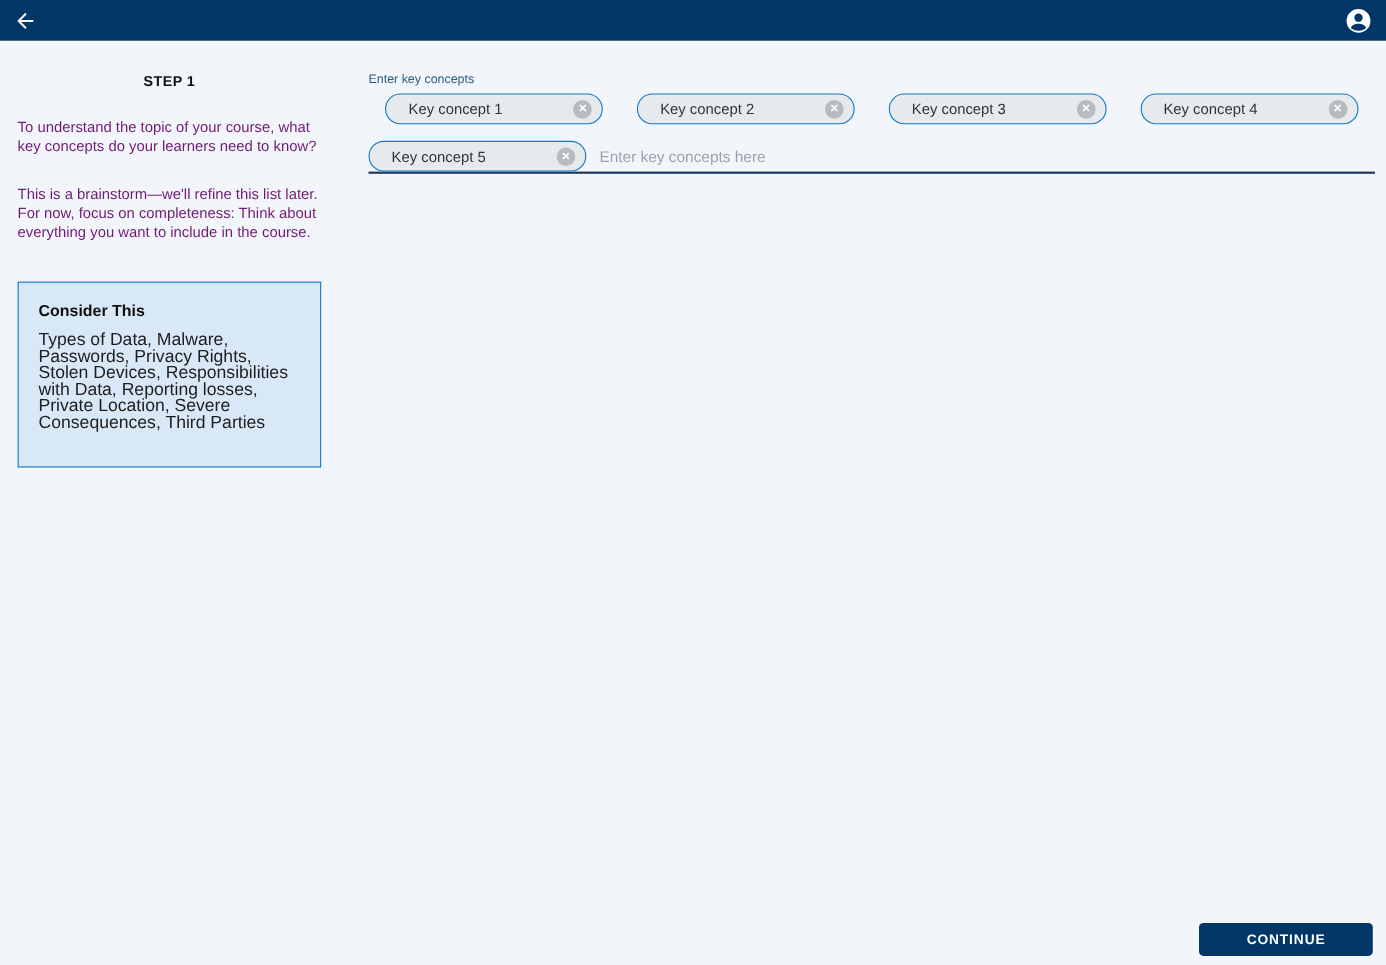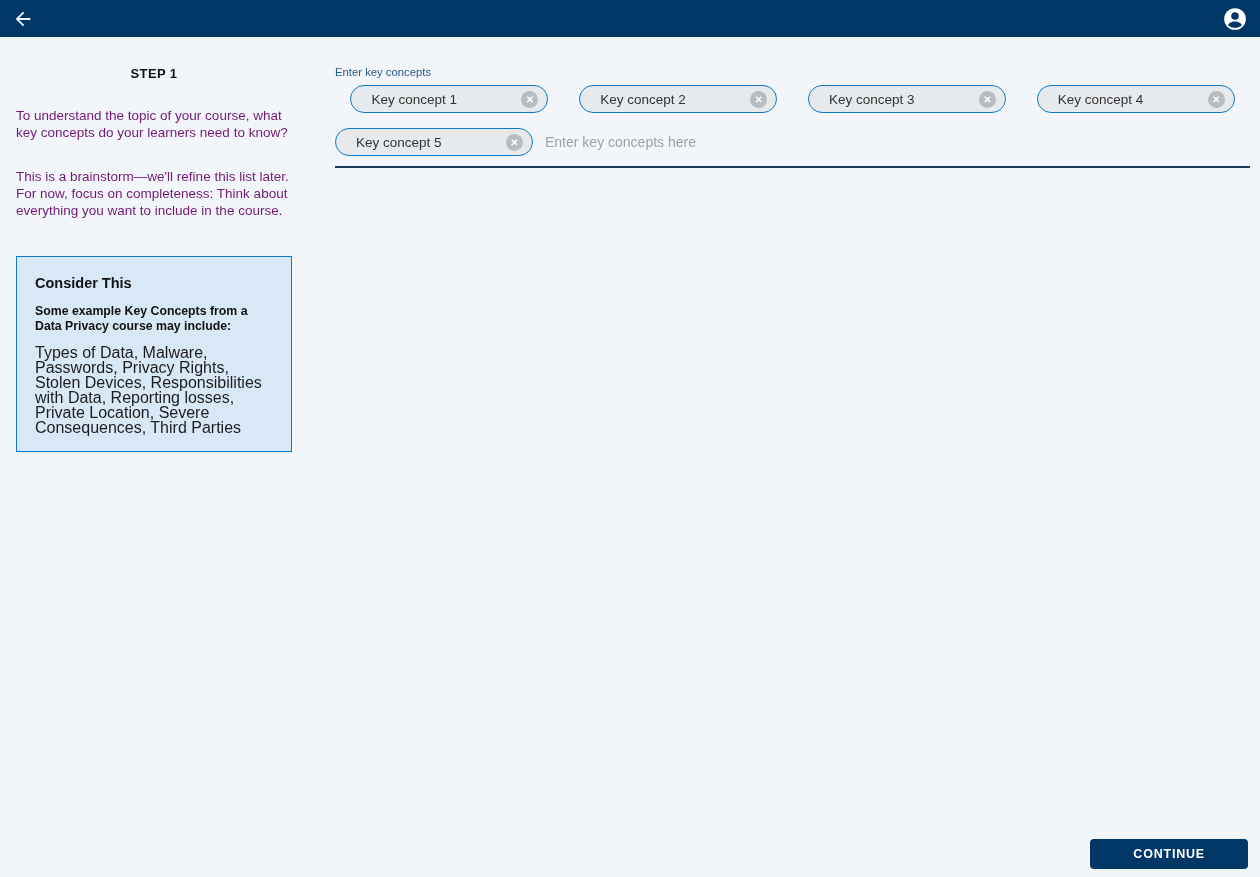--- a/index.html
+++ b/index.html
@@ -54,21 +54,21 @@
   .sidebar p{
     font-size:13.5px;line-height:17.3px;
     margin-top:26px;
     color:#701a75;
   }
   .consider-box{
     margin-top:37px;
     width:276px;
     background:var(--consider-bg,#d9e8f6);
     border:1.5px solid var(--accent-blue,#0f78c8);
-    padding:18px 16px 16px 18px;
+    padding:18px 16px 32px 18px;
   }
   .consider-title{
     font-size:14.5px;font-weight:bold;color:#111;
   }
   .consider-subtitle{
     margin-top:13px;
     font-size:12.3px;font-weight:bold;line-height:15px;color:#111;
   }
   .consider-examples{
     margin-top:11px;
@@ -80,21 +80,21 @@
   }
   .field-label{
     font-size:11.3px;
     color:var(--label-blue,#2a5a85);
   }
   .chips-wrap{
     display:flex;flex-wrap:wrap;align-items:center;
     justify-content:space-around;
     row-gap:15px;
     margin-top:7px;
-    padding-bottom:10px;
+    padding-bottom:0;
     border-bottom:2px solid var(--underline,#1b3a5e);
   }
   .chip{
     width:198px;height:28px;flex:0 0 198px;
     background:var(--chip-bg,#e7eaed);
     border:1.5px solid var(--accent-blue,#0f78c8);
     border-radius:14px;
     display:flex;align-items:center;
     padding:0 9px 0 20px;
   }
@@ -152,21 +152,20 @@
   </button>
 </header>
 
 <aside class="sidebar">
   <div class="step-label">STEP 1</div>
   <p>To understand the topic of your course, what key concepts do your learners need to know?</p>
   <p>This is a brainstorm—we'll refine this list later. For now, focus on completeness: Think about everything you want to include in the course.</p>
 
   <div class="consider-box">
     <div class="consider-title">Consider This</div>
-    <div class="consider-subtitle">Some example Key Concepts from a Data Privacy course may include:</div>
     <div class="consider-examples">Types of Data, Malware, Passwords, Privacy Rights, Stolen Devices, Responsibilities with Data, Reporting losses, Private Location, Severe Consequences, Third Parties</div>
   </div>
 </aside>
 
 <main class="main">
   <div class="field-label">Enter key concepts</div>
 
   <div class="chips-wrap">
 
       <div class="chip">

